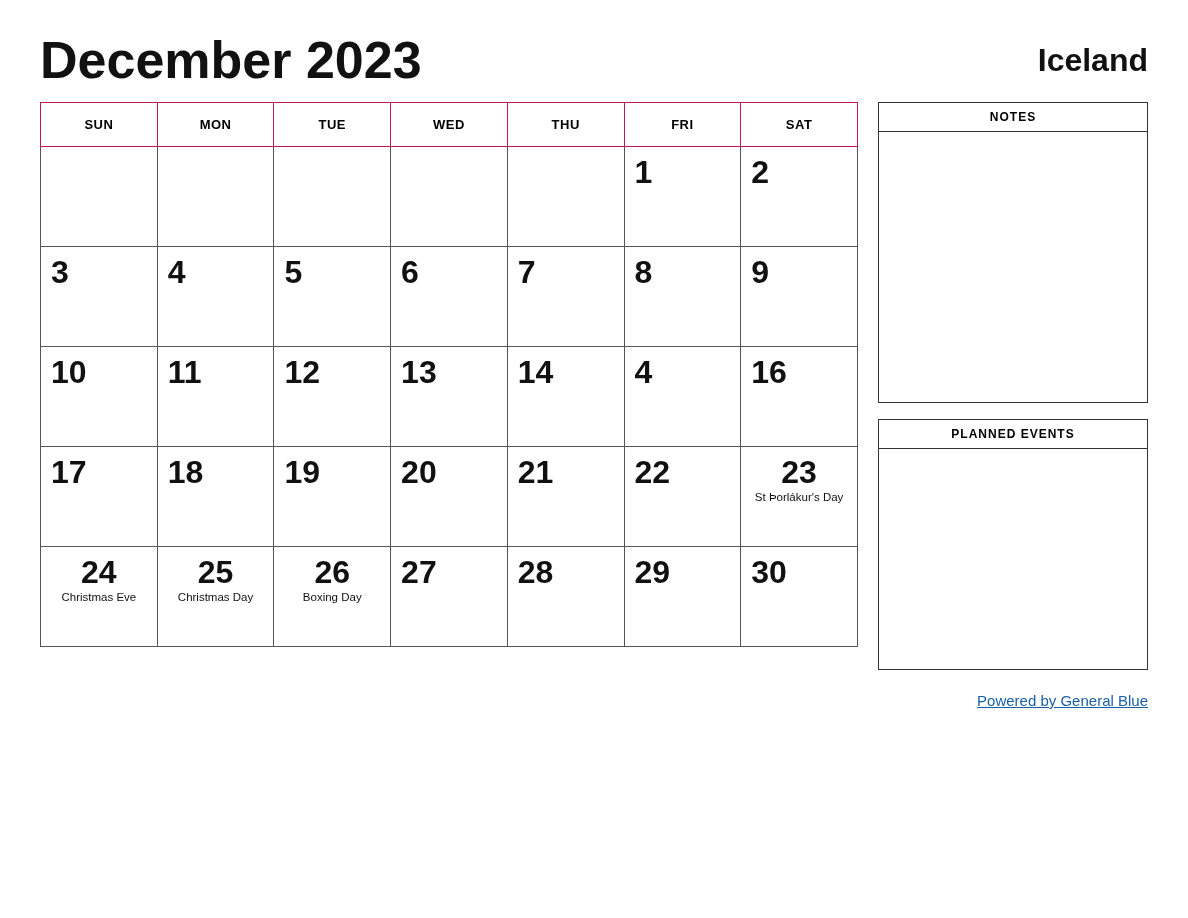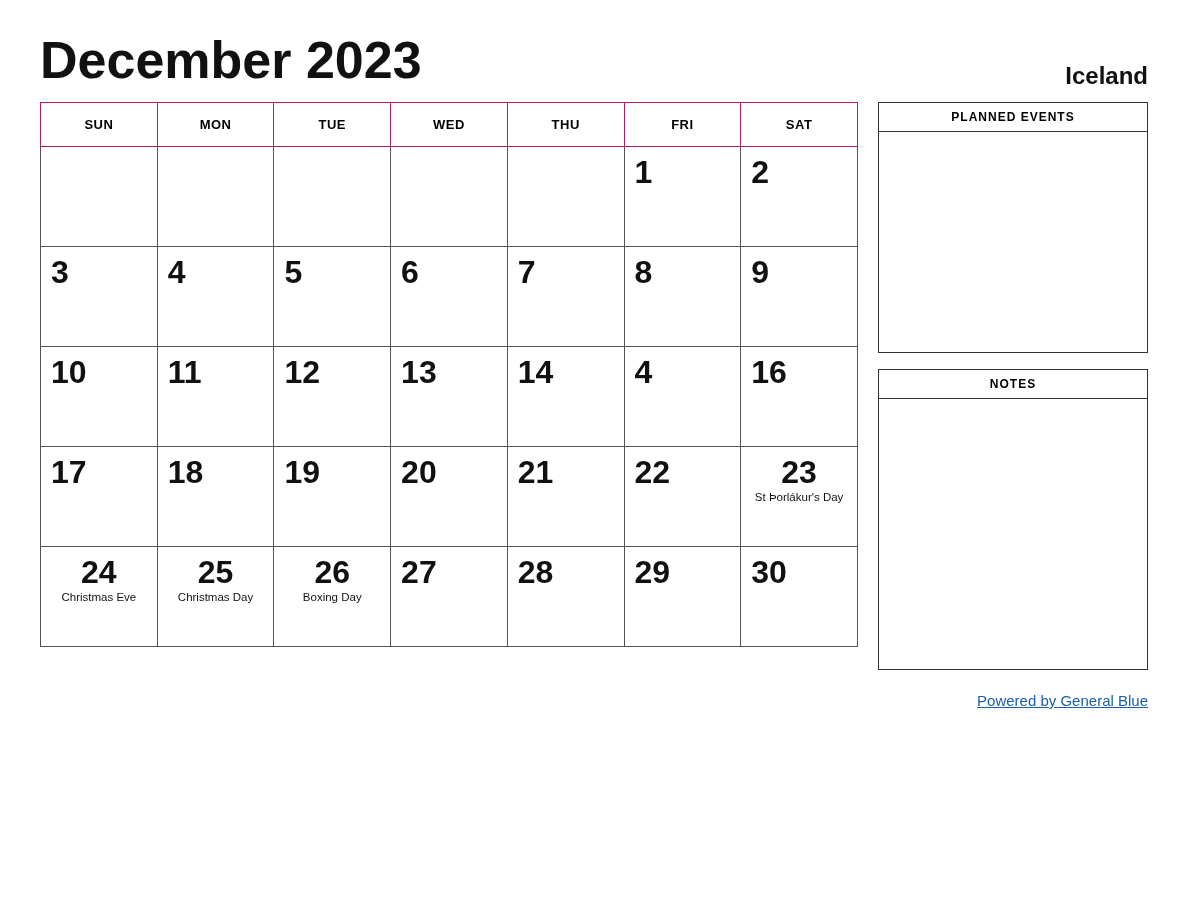--- a/index.html
+++ b/index.html
@@ -6,30 +6,30 @@
     body {
       background: #fff;
       font-family: Arial, sans-serif;
       padding: 30px 40px;
       width: 1188px;
       min-height: 918px;
     }
     .header {
       display: flex;
       justify-content: space-between;
-      align-items: flex-end;
+      align-items: center;
       margin-bottom: 12px;
     }
     .month-title {
       font-size: 52px;
       font-weight: bold;
       color: #111;
     }
     .country-title {
-      font-size: 24px;
+      font-size: 32px;
       font-weight: bold;
       color: #111;
     }
     .main-layout {
       display: flex;
       gap: 20px;
       align-items: flex-start;
     }
     .calendar-section {
       flex: 1;
@@ -310,24 +310,24 @@
                 <div class="day-number">30</div>
               </div>
             </td>
           </tr>
         </tbody>
     </table>
   </div>
 
   <div class="sidebar">
     <div class="sidebar-box">
+      <div class="sidebar-box-title">NOTES</div>
+      <div class="notes-box-content"></div>
+    </div>
+    <div class="sidebar-box">
       <div class="sidebar-box-title">PLANNED EVENTS</div>
       <div class="sidebar-box-content"></div>
-    </div>
-    <div class="sidebar-box">
-      <div class="sidebar-box-title">NOTES</div>
-      <div class="notes-box-content"></div>
     </div>
     <div class="powered-by">
       <a href="#">Powered by General Blue</a>
     </div>
   </div>
 </div>
 
 </body></html>

